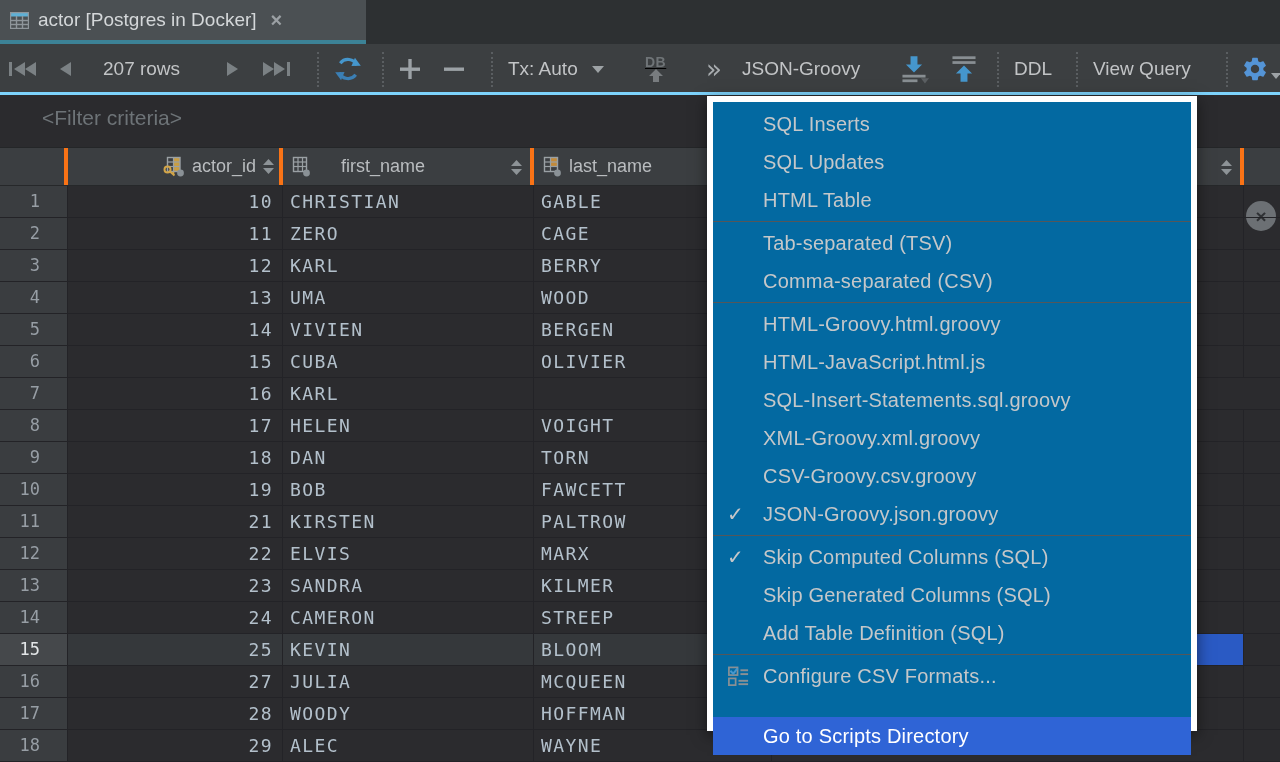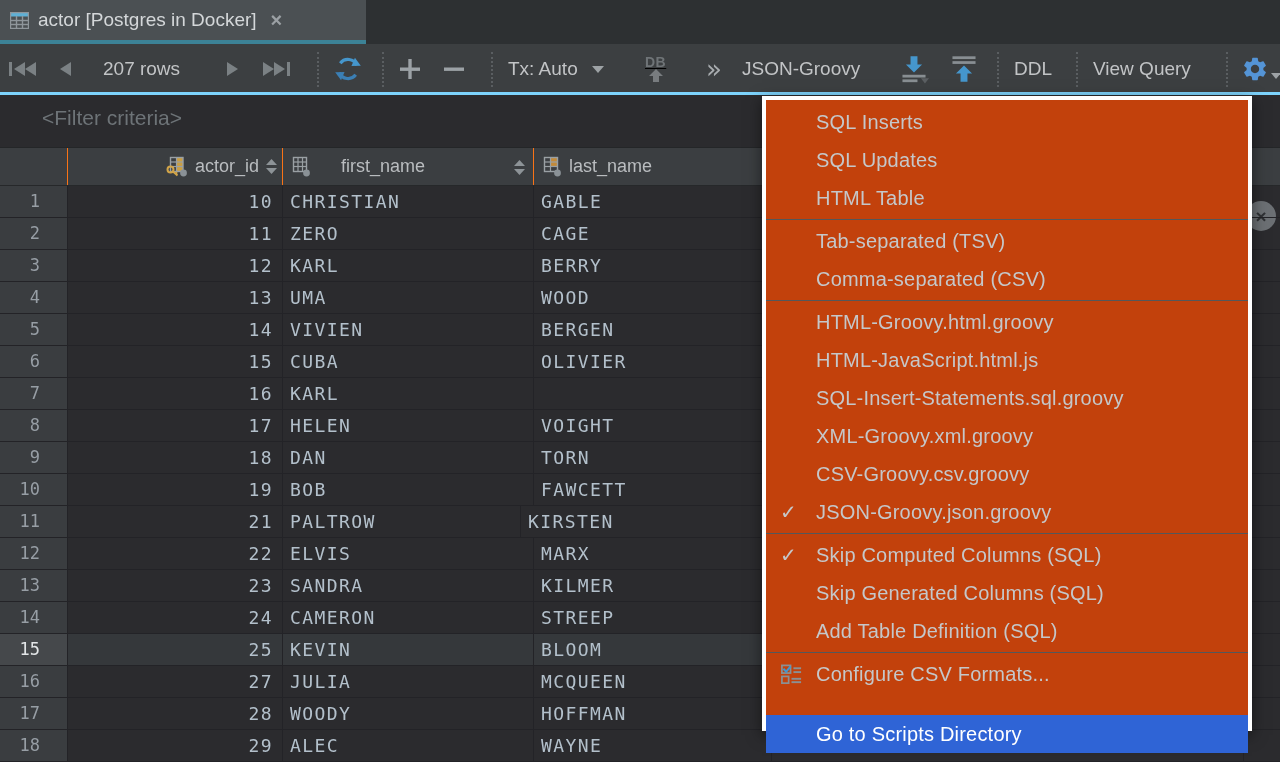--- a/index.html
+++ b/index.html
@@ -34,21 +34,21 @@
                 display:flex;align-items:center;justify-content:center;line-height:1;}
 
   
   .hrow,.grid-row{display:flex;width:1280px;box-sizing:border-box;}
   .w-gutter{width:68px;}  .w-actor{width:215px;} .w-first{width:251px;gap:23px;}
   .w-last{width:238px;}   .w-update{width:472px;} .w-rest{flex:1;}
 
   .header-row{position:absolute;left:0;top:147px;width:1280px;height:39px;background:#3b3e41;
               border-top:1px solid #242628;border-bottom:1px solid #26282a;box-sizing:border-box;}
   .hcell{position:relative;display:flex;align-items:center;box-sizing:border-box;
-         border-right:1px solid #f97316;height:100%;color:#b9bcbf;font-size:18px;}
+         border-right:4px solid #f97316;height:100%;color:#b9bcbf;font-size:18px;}
   .hcell .hlabel{margin:0 7px 0 7px;white-space:nowrap;}
   .h-actor{justify-content:flex-end;padding-right:5px;}
   .h-first,.h-last{padding-left:6px;}
   .sortmark{display:inline-block;}
   .sort-abs{position:absolute;right:8px;top:12px;}
 
   
   .grid-body{position:absolute;left:0;top:186px;width:1280px;}
   .grid-row{height:32px;border-bottom:1px solid #232327;
             font-family:"DejaVu Sans Mono",monospace;font-size:18px;color:#b3c0cb;}
@@ -58,22 +58,22 @@
                font-size:17px;letter-spacing:0;}
   .c-actor{text-align:right;padding-right:9px;}
   .c-first,.c-last{padding-left:7px;}
   .c-update{padding-left:9px;}
   .c-rest{border-right:none;}
   .grid-row.selected .gutter-cell{background:#45484b;color:#e2e5e7;}
   .grid-row.selected .c-actor,.grid-row.selected .c-first,.grid-row.selected .c-last{background:#35383b;}
   .grid-row.selected .c-update{background:#2a5ac4;}
 
   
-  .menu{position:absolute;left:762px;top:96px;width:490px;height:635px;background:#c2410c;
-        border:4px solid #ffffff;box-sizing:border-box;z-index:10;padding:3px 0;
+  .menu{position:absolute;left:707px;top:96px;width:490px;height:635px;background:#0369a1;
+        border:6px solid #ffffff;box-sizing:border-box;z-index:10;padding:3px 0;
         box-shadow:0 4px 14px rgba(0,0,0,.5);}
   .menu-item{height:38px;display:flex;align-items:center;}
   .menu-gutter{width:50px;box-sizing:border-box;padding-left:14px;flex:none;
                font-family:"DejaVu Sans",sans-serif;font-size:20px;color:#c5c7c9;
                display:flex;align-items:center;}
   .menu-label{font-size:20px;color:#c5c7c9;white-space:nowrap;letter-spacing:.2px;}
   .menu-item.highlighted{background:#2f64d6;margin-top:22px;}
   .menu-item.highlighted .menu-label{color:#ffffff;}
   .menu-sep{height:1px;background:#54575a;margin:2px 0;}
 
@@ -360,22 +360,22 @@
         <div class="cell gutter-cell w-gutter">10</div>
         <div class="cell c-actor w-actor">19</div>
         <div class="cell c-first w-first">BOB</div>
         <div class="cell c-last w-last">FAWCETT</div>
         <div class="cell c-update w-update"></div>
         <div class="cell c-rest w-rest"></div>
       </div>
       <div class="grid-row">
         <div class="cell gutter-cell w-gutter">11</div>
         <div class="cell c-actor w-actor">21</div>
+        <div class="cell c-first w-first">KIRSTEN</div>
         <div class="cell c-last w-last">PALTROW</div>
-        <div class="cell c-first w-first">KIRSTEN</div>
         <div class="cell c-update w-update"></div>
         <div class="cell c-rest w-rest"></div>
       </div>
       <div class="grid-row">
         <div class="cell gutter-cell w-gutter">12</div>
         <div class="cell c-actor w-actor">22</div>
         <div class="cell c-first w-first">ELVIS</div>
         <div class="cell c-last w-last">MARX</div>
         <div class="cell c-update w-update"></div>
         <div class="cell c-rest w-rest"></div>

